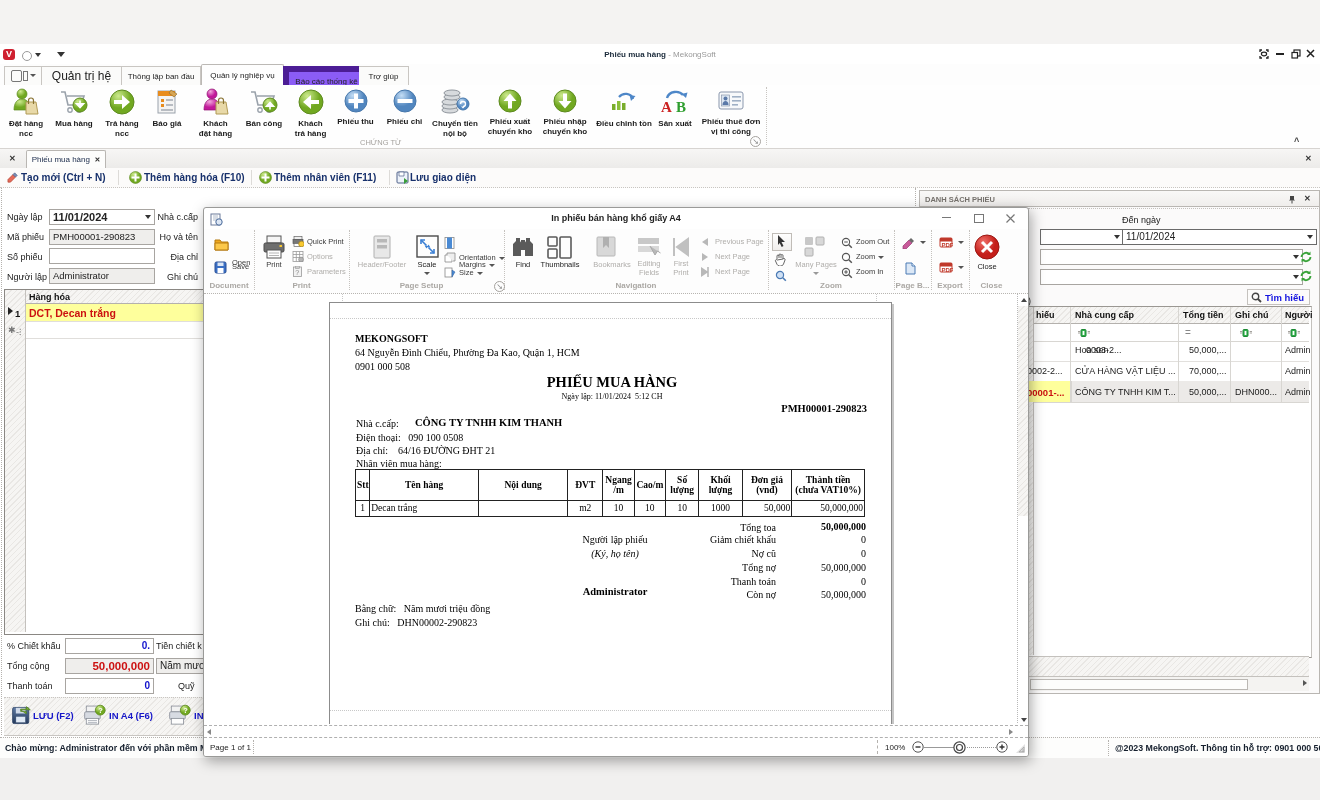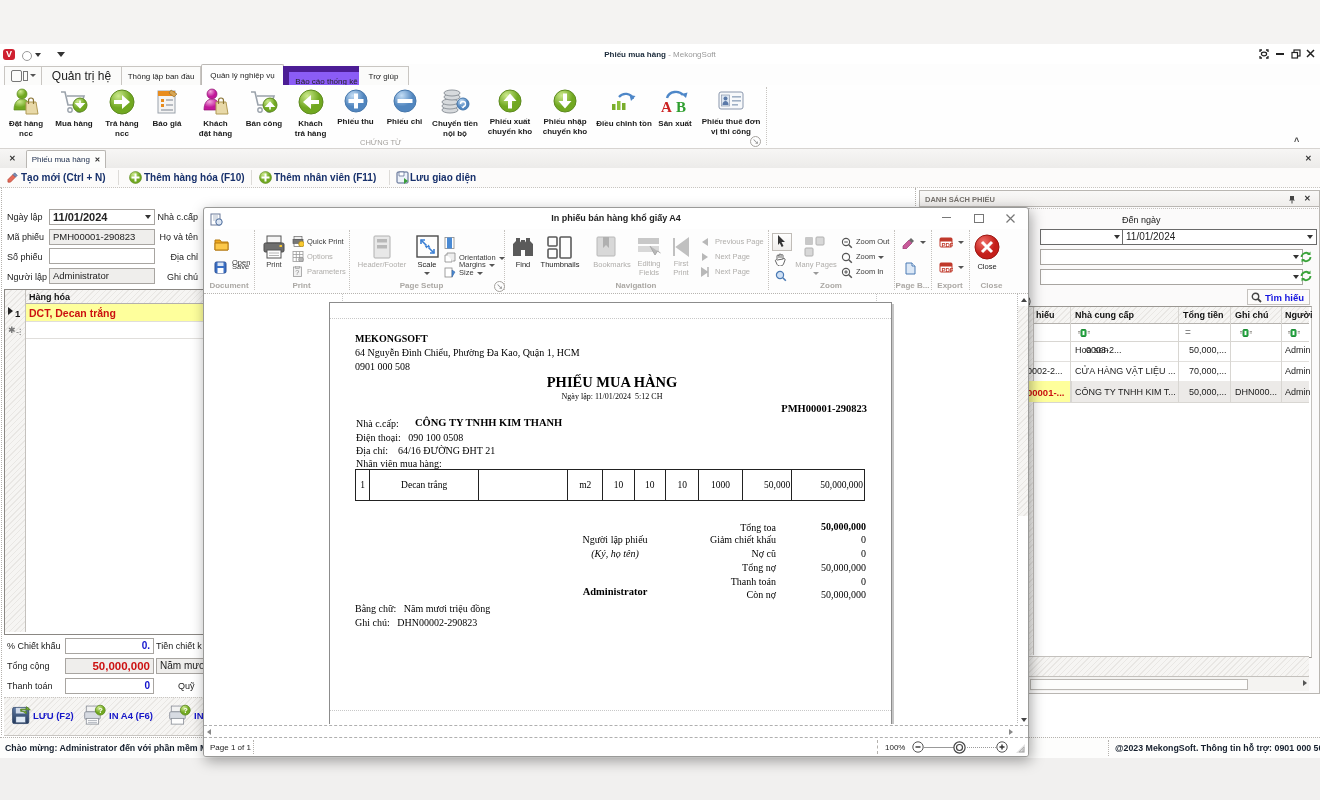--- a/index.html
+++ b/index.html
@@ -661,20 +661,32 @@
               <col style="width:88px">
               <col style="width:35px">
               <col style="width:31px">
               <col style="width:31px">
               <col style="width:33px">
               <col style="width:43px">
               <col style="width:49px">
               <col style="width:72px">
             </colgroup>
         <tbody>
+              <tr style="font-weight:bold;text-align:center;">
+          <td>Stt</td>
+                <td>Tên hàng</td>
+                <td>Nội dung</td>
+                <td>ĐVT</td>
+                <td>Ngang /m</td>
+                <td>Cao/m</td>
+                <td>Số lượng</td>
+                <td>Khối lượng</td>
+                <td>Đơn giá (vnđ)</td>
+                <td>Thành tiền (chưa VAT10%)</td>
+        </tr>
         <tr>
           <td style="text-align:center;">1</td>
                 <td>Decan trắng</td>
                 <td></td>
                 <td style="text-align:center;">m2</td>
                 <td style="text-align:center;">10</td>
                 <td style="text-align:center;">10</td>
                 <td style="text-align:center;">10</td>
                 <td style="text-align:center;">1000</td>
                 <td style="text-align:right;">50,000</td>

